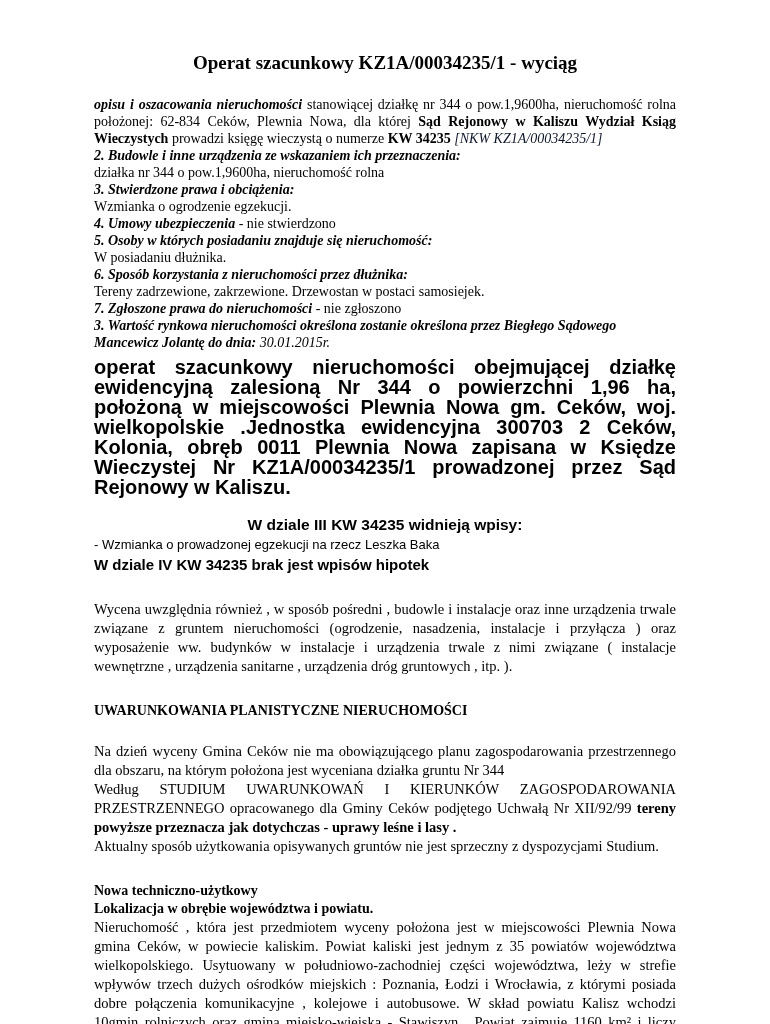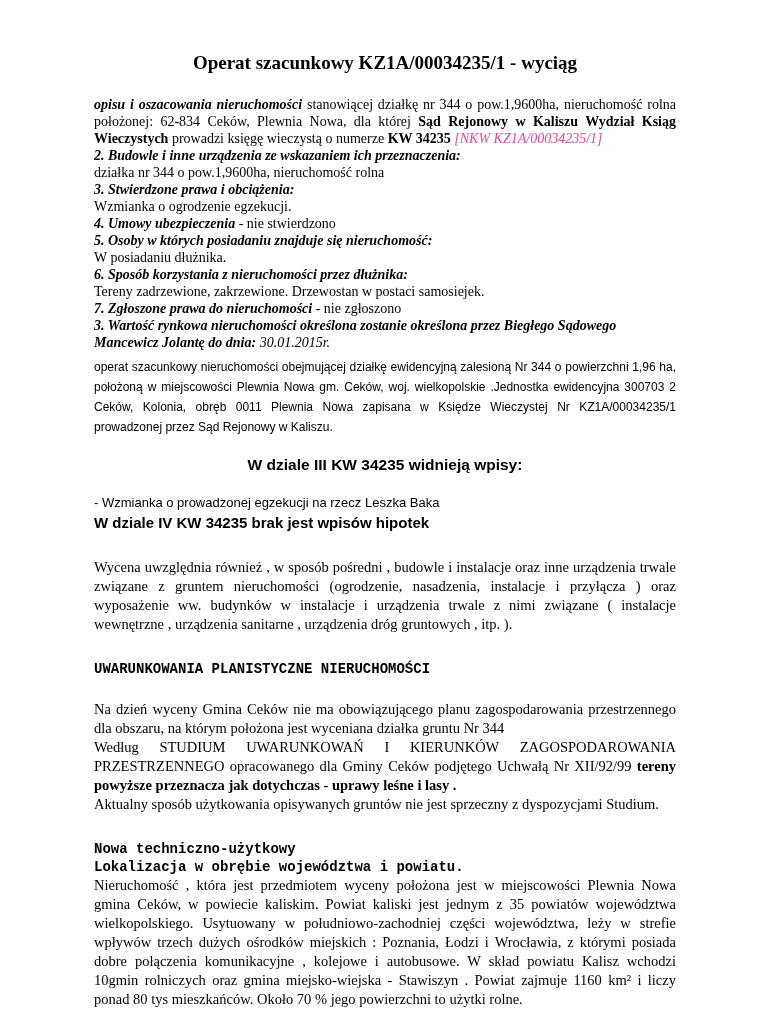--- a/index.html
+++ b/index.html
@@ -18,60 +18,60 @@
     font-size:19px;
     font-weight:bold;
     text-align:center;
     margin-bottom:22px;
   }
   .serif { font-family:"Liberation Serif", serif; font-size:14px; line-height:17px; }
   .just  { text-align:justify; }
   .b  { font-weight:bold; }
   .i  { font-style:italic; }
   .bi { font-weight:bold; font-style:italic; }
-  .nkw { color:#ec4899; }
+  .nkw { color:#0f172a; }
   .summary {
     font-family:"Liberation Sans", sans-serif;
-    font-weight:normal;
-    font-size:12px;
+    font-weight:bold;
+    font-size:20px;
     line-height:20px;
     text-align:justify;
     margin-top:6px;
   }
   .h-dzial3 {
     font-family:"Liberation Sans", sans-serif;
     font-weight:bold;
     font-size:15.5px;
     line-height:19px;
     margin-top:18px;
     text-align:center;
   }
   .entry {
     font-family:"Liberation Sans", sans-serif;
     font-size:13px;
     line-height:16px;
-    margin-top:21px;
+    margin-top:3px;
   }
   .h-dzial4 {
     font-family:"Liberation Sans", sans-serif;
     font-weight:bold;
     font-size:15px;
     line-height:19px;
     margin-top:2px;
   }
   .para {
     font-family:"Liberation Serif", serif;
     font-size:14.5px;
     line-height:19px;
     text-align:justify;
   }
   .mt-lg { margin-top:26px; }
   .mt-md { margin-top:22px; }
   .h-sans {
-    font-family:Liberation Mono, monospace;
+    font-family:Liberation Serif, serif;
     font-weight:bold;
     font-size:14px;
     line-height:18px;
   }
   .h-sans-sm {
     font-family:"Liberation Sans", sans-serif;
     font-weight:bold;
     font-size:13.5px;
     line-height:17px;
   }

